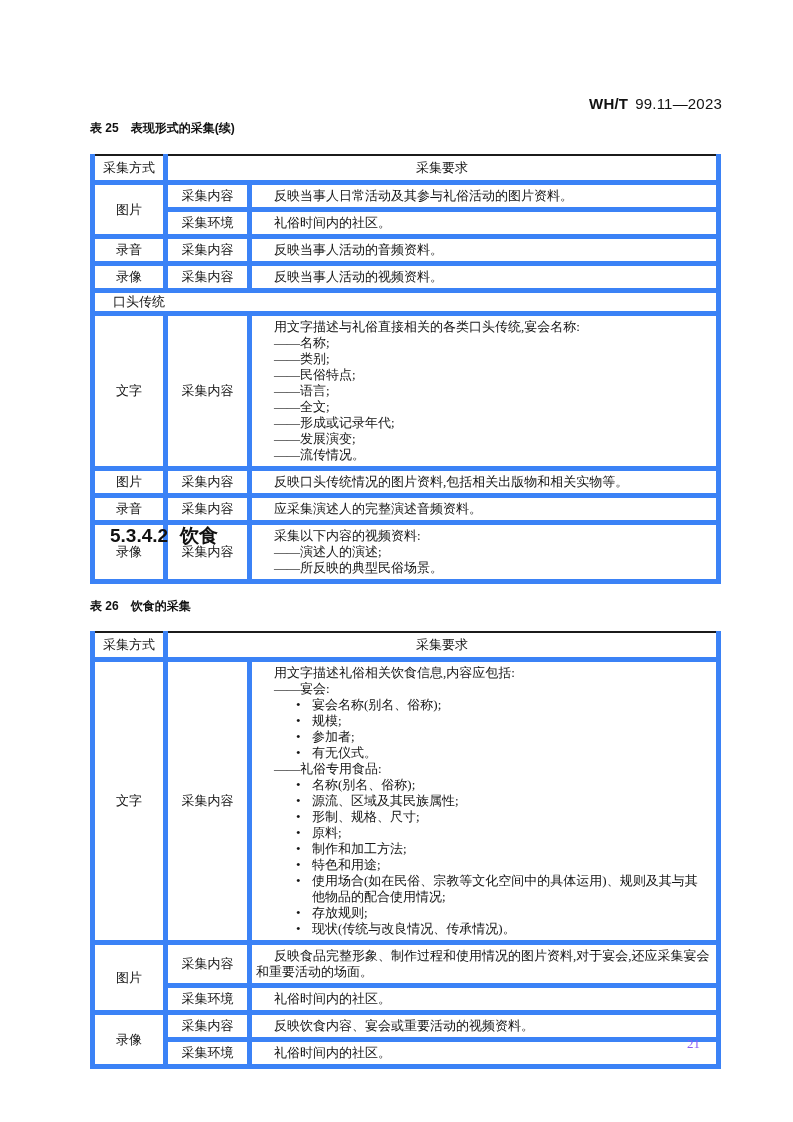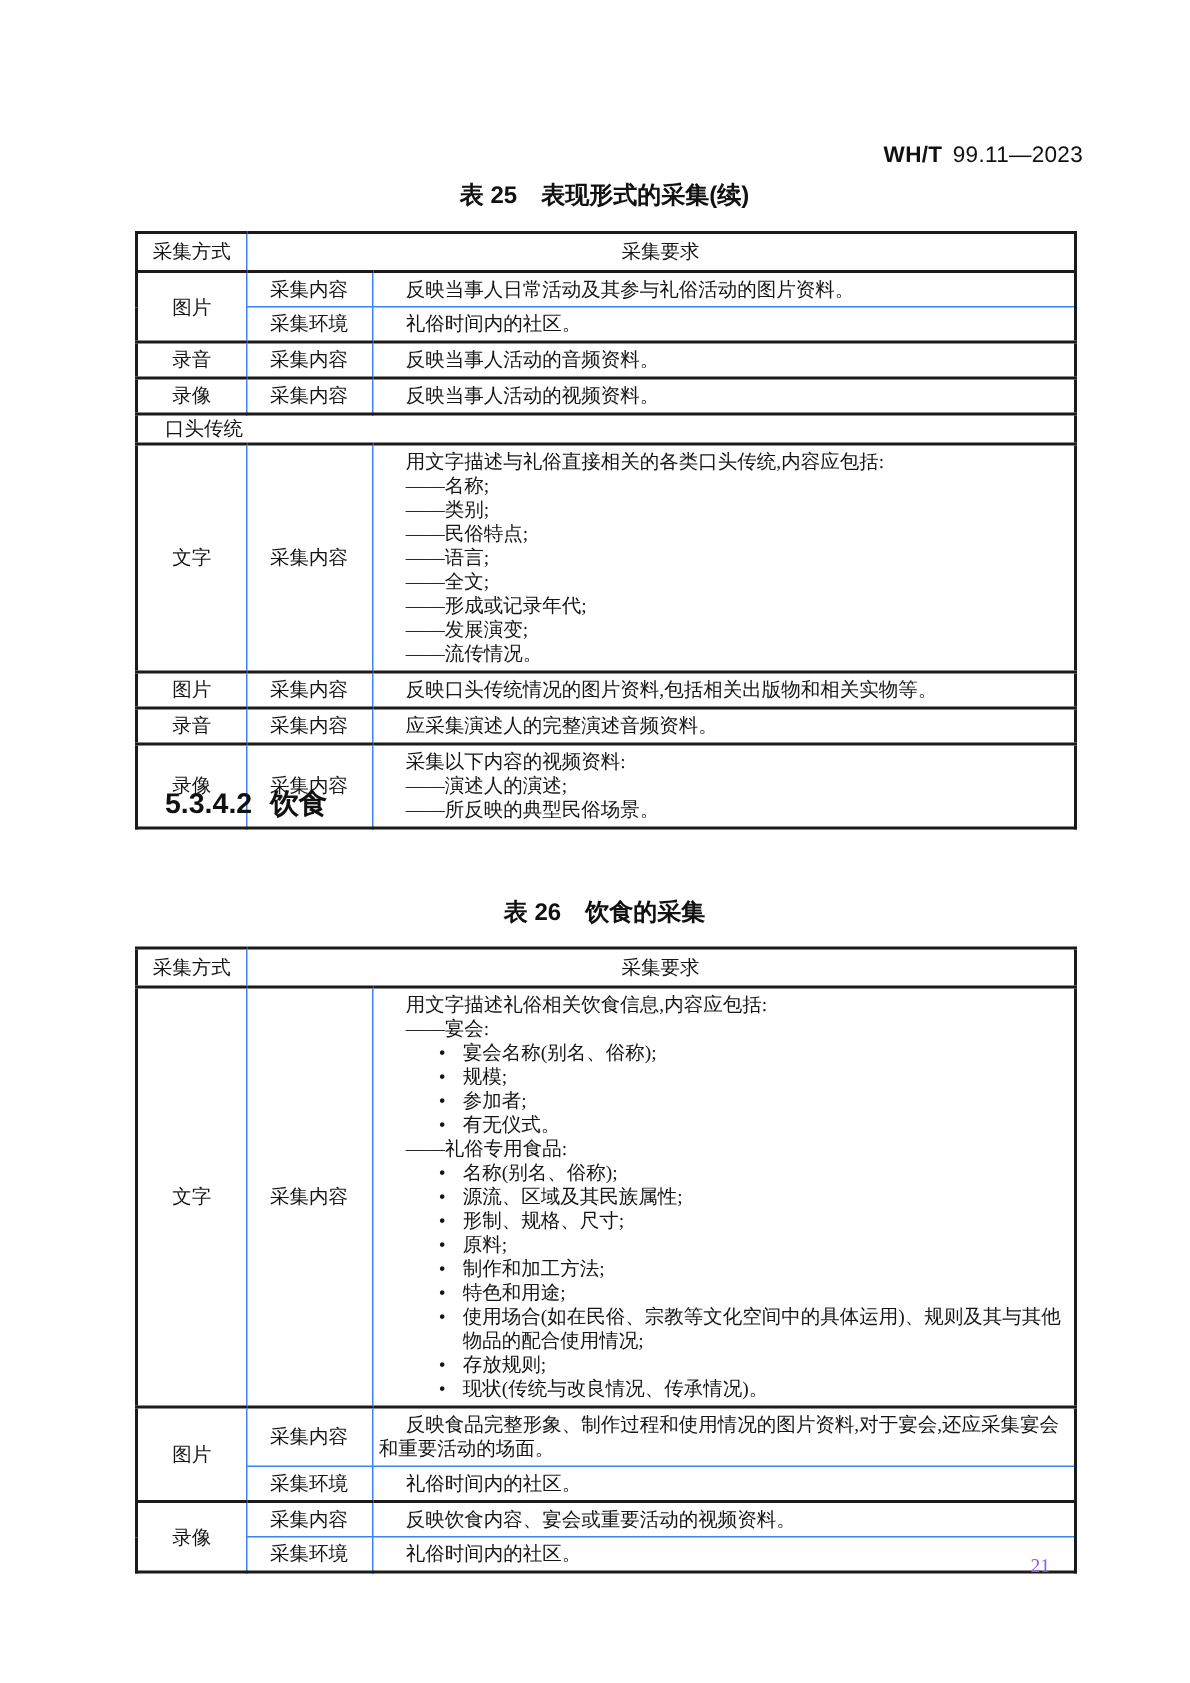--- a/index.html
+++ b/index.html
@@ -12,38 +12,38 @@
   .page { position:absolute; inset:0; width:793px; height:1122px; background:#fff; }
 
   .doc-header {
     position:absolute; top:95px; right:71px;
     font-family:"Liberation Sans","DejaVu Sans",sans-serif;
     font-size:15px; color:#111; letter-spacing:0.2px;
   }
   .doc-header .code { font-weight:bold; margin-right:7px; }
 
   .tbl-title {
-    position:absolute; left:90px; width:626px; text-align:center;
+    position:absolute; left:90px; width:626px; 
     font-family:"Liberation Sans","DejaVu Sans",sans-serif;
-    font-weight:bold; font-size:16px; color:#111;
+    font-weight:bold; font-size:12px; color:#111;
   }
   #t25-title { top:120px; }
   #t26-title { top:598px; }
 
   table.std {
     position:absolute; left:90px;
     border-collapse:collapse; table-layout:fixed; width:626px;
     border:2px solid #1b1b1b; background:#fff;
   }
   #t25 { top:154px; }
   #t26 { top:631px; }
   col.c1 { width:73px; } col.c2 { width:84px; } col.c3 { width:469px; }
 
   table.std td {
-    border:1px solid #3b82f6; font-size:13px; line-height:16px;
+    border:5px solid #3b82f6; font-size:13px; line-height:16px;
     color:#151515; vertical-align:middle; padding:3px 4px;
   }
   table.std tr.g td { border-top:2px solid #1b1b1b; }
   table.std tr.head td { text-align:center; text-indent:0; padding:4px 0; }
   table.std td.mode, table.std td.label { text-align:center; text-indent:0; }
   table.std td.content { text-align:left; text-indent:18px; padding:3px 6px 3px 4px; }
   table.std td.span { text-indent:0; padding:1px 18px; }
   table.std .ln { line-height:16px; }
   table.std .ln.bullet { text-indent:0; padding-left:56px; position:relative; }
   table.std .ln.bullet .bg { position:absolute; left:40px; top:0; }
@@ -106,21 +106,21 @@
           <td class="label">采集内容</td>
           <td class="content">反映当事人活动的视频资料。</td>
         </tr>
         <tr class="g">
           <td colspan="3" class="span">口头传统</td>
         </tr>
         <tr class="g">
           <td class="mode">文字</td>
           <td class="label">采集内容</td>
           <td class="content">
-            <div class="ln p">用文字描述与礼俗直接相关的各类口头传统,内容应包括:</div>
+            <div class="ln p">用文字描述与礼俗直接相关的各类口头传统,宴会名称:</div>
             <div class="ln dash">——名称;</div>
             <div class="ln dash">——类别;</div>
             <div class="ln dash">——民俗特点;</div>
             <div class="ln dash">——语言;</div>
             <div class="ln dash">——全文;</div>
             <div class="ln dash">——形成或记录年代;</div>
             <div class="ln dash">——发展演变;</div>
             <div class="ln dash">——流传情况。</div>
           </td>
         </tr>

